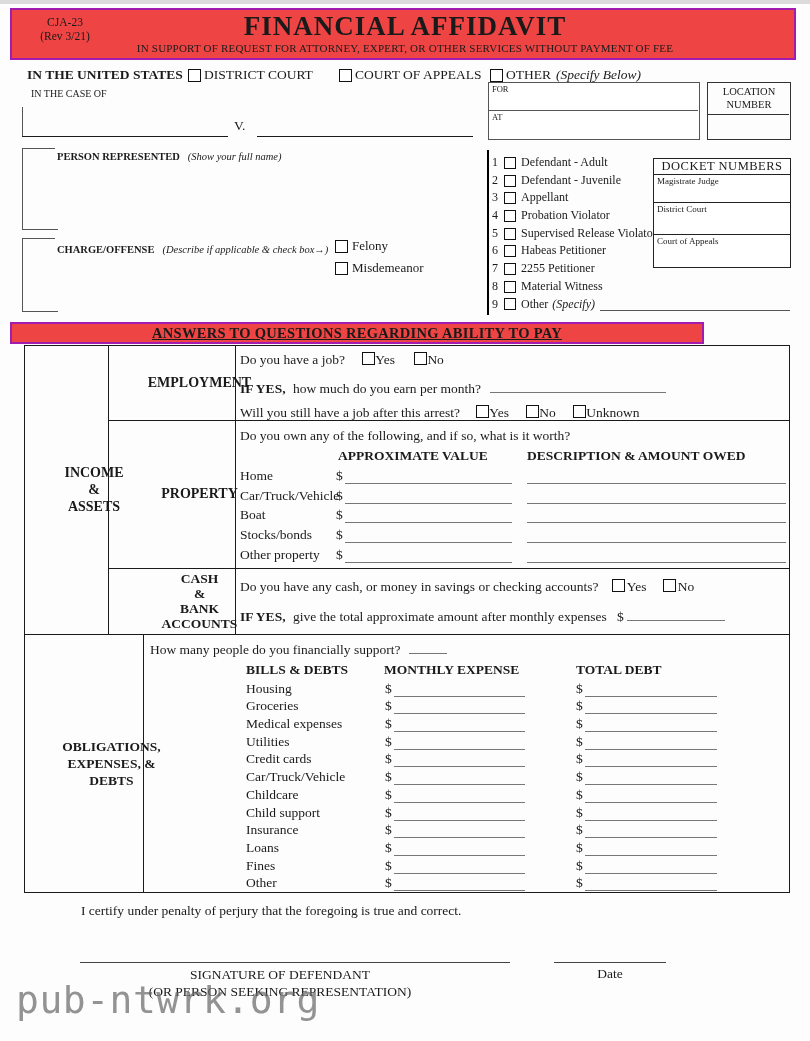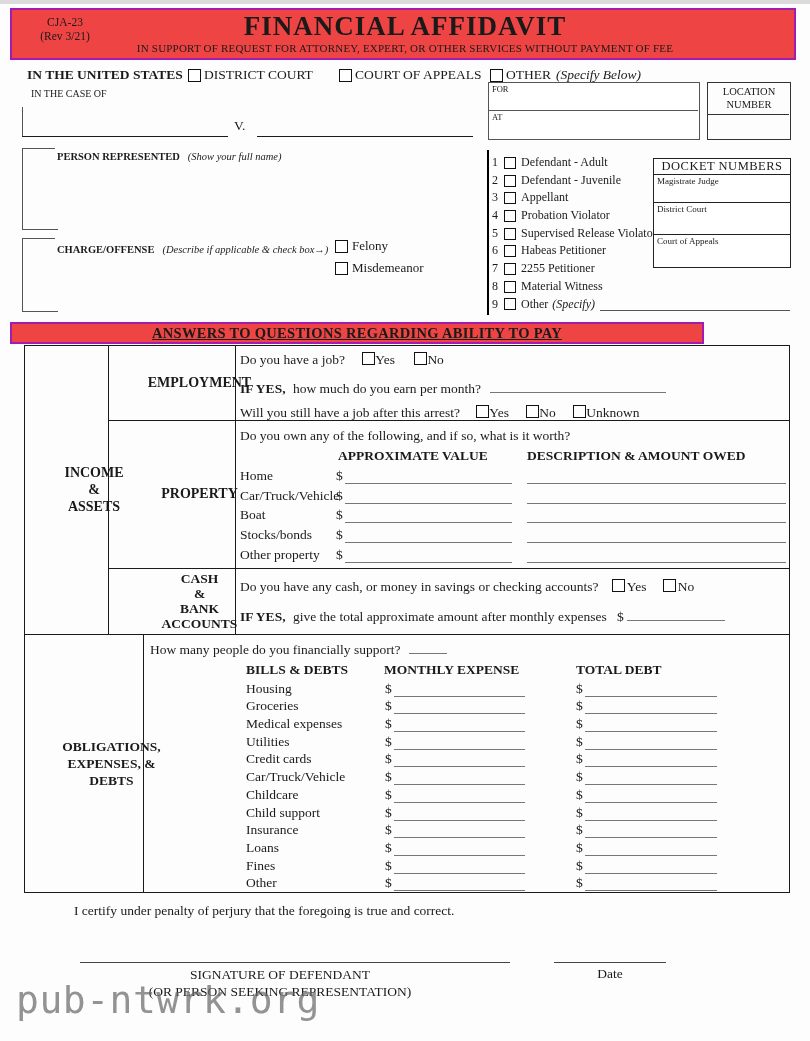--- a/index.html
+++ b/index.html
@@ -417,21 +417,21 @@
         <span>$</span>
         <span class="dline"></span>
       </div>
     <div></div>
     <div class="dcell">
         <span>$</span>
         <span class="dline"></span>
       </div>
   </div>
 
-  <div class="abs t135" style="left:74px;top:903px;">I certify under penalty of perjury that the foregoing is true and correct.</div>
+  <div class="abs t135" style="left:81px;top:903px;">I certify under penalty of perjury that the foregoing is true and correct.</div>
 
   <div class="hline" style="left:80px;top:962px;width:430px;border-top-color:#444;"></div>
   <div class="abs t135" style="left:65px;top:966px;width:430px;text-align:center;line-height:17px;">
     <div>SIGNATURE OF DEFENDANT</div>
     <div>(OR PERSON SEEKING REPRESENTATION)</div>
   </div>
   <div class="hline" style="left:554px;top:962px;width:112px;border-top-color:#444;"></div>
   <div class="abs t135" style="left:554px;top:966px;width:112px;text-align:center;">Date</div>
 
   <div class="abs wm" style="left:16px;top:978px;">pub-ntwrk.org</div>

